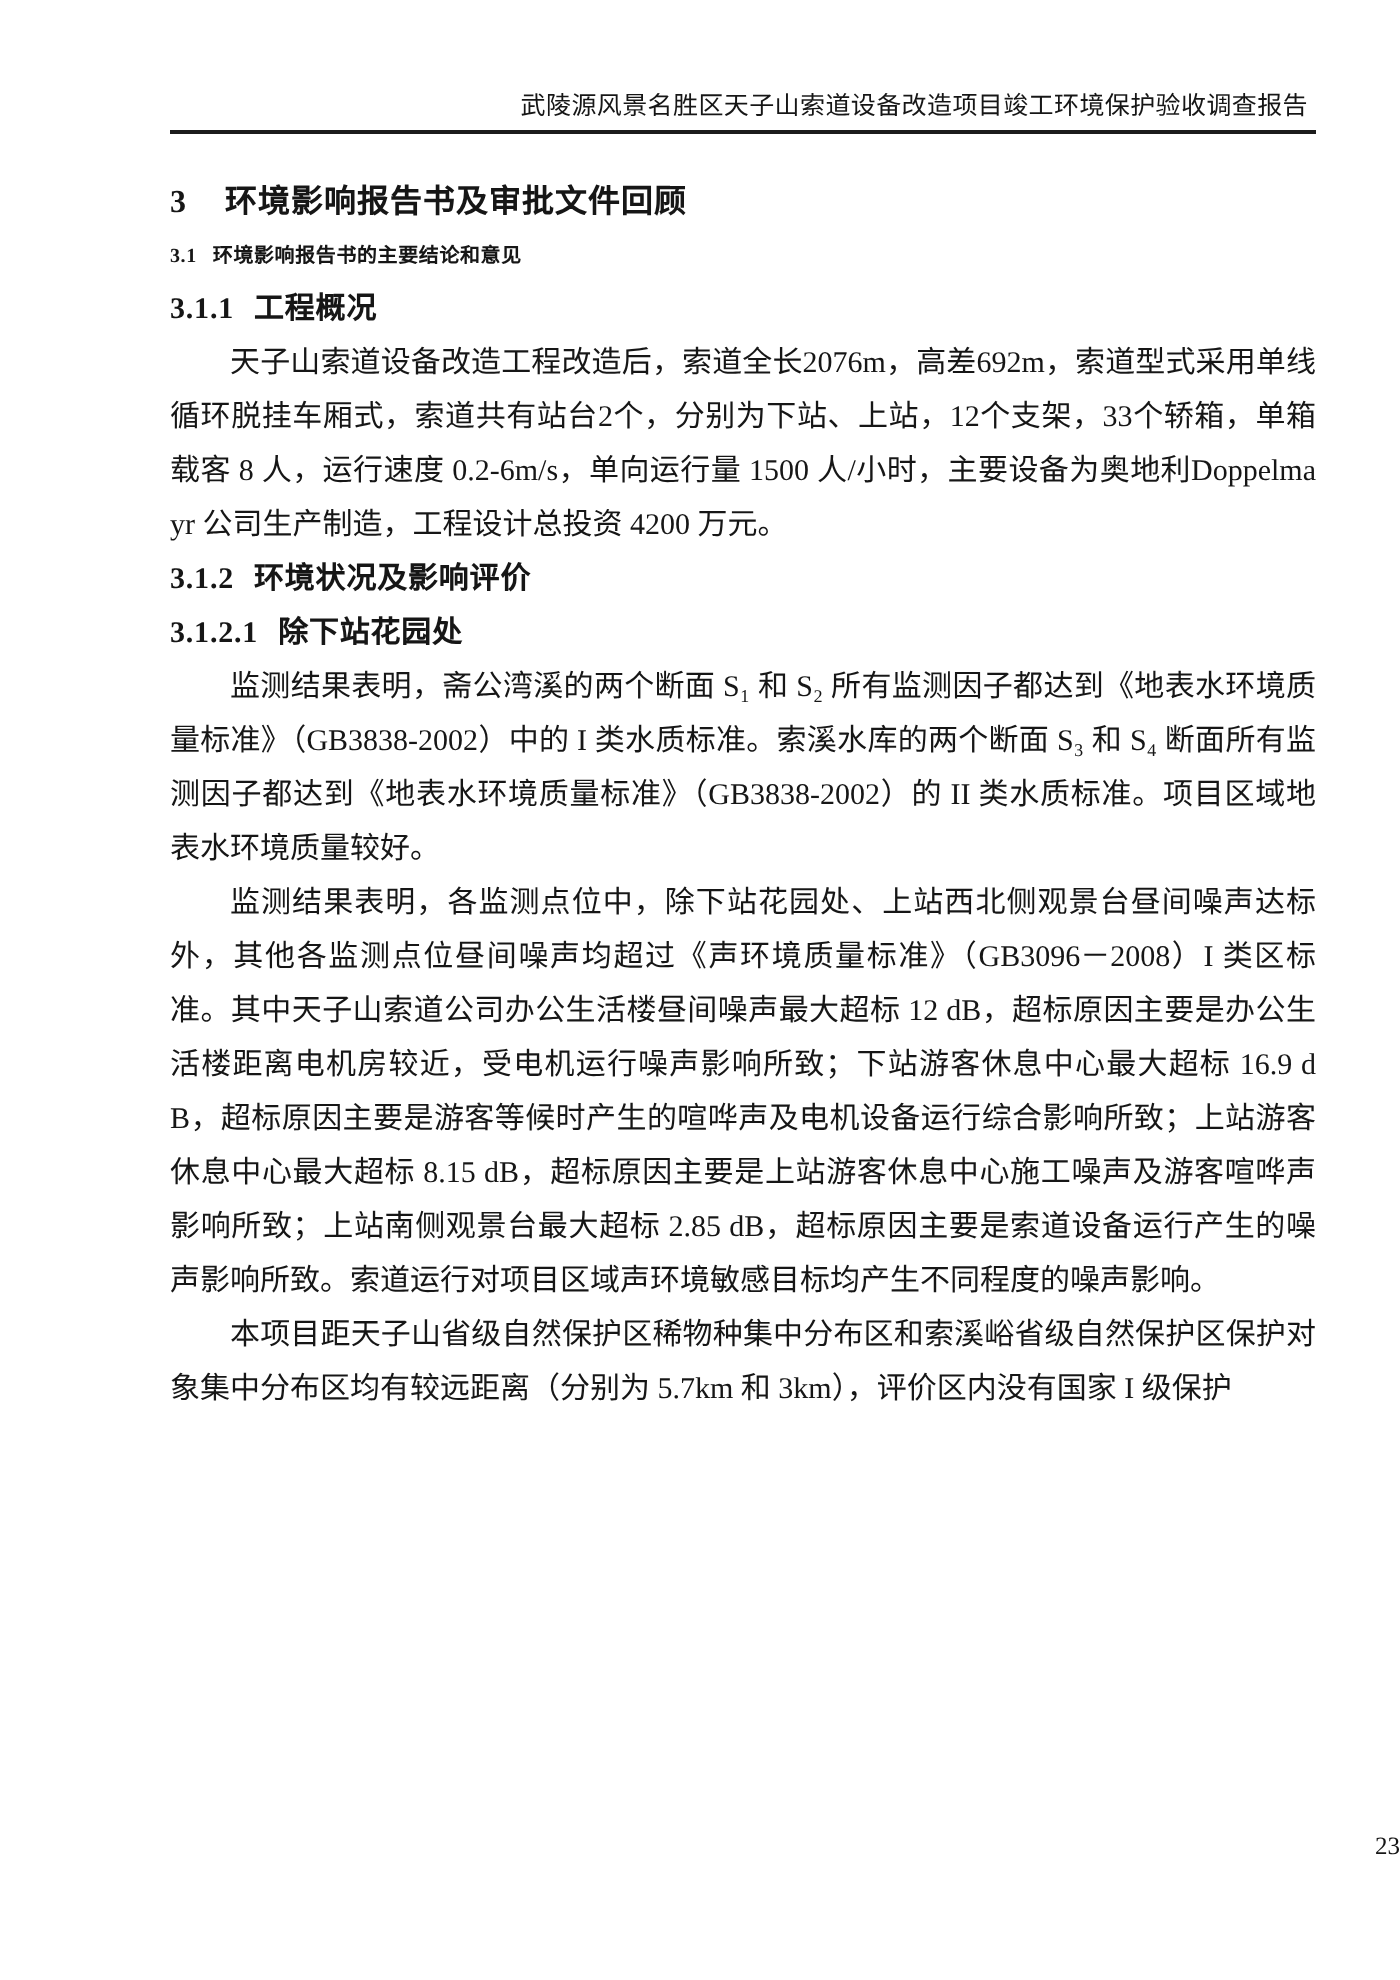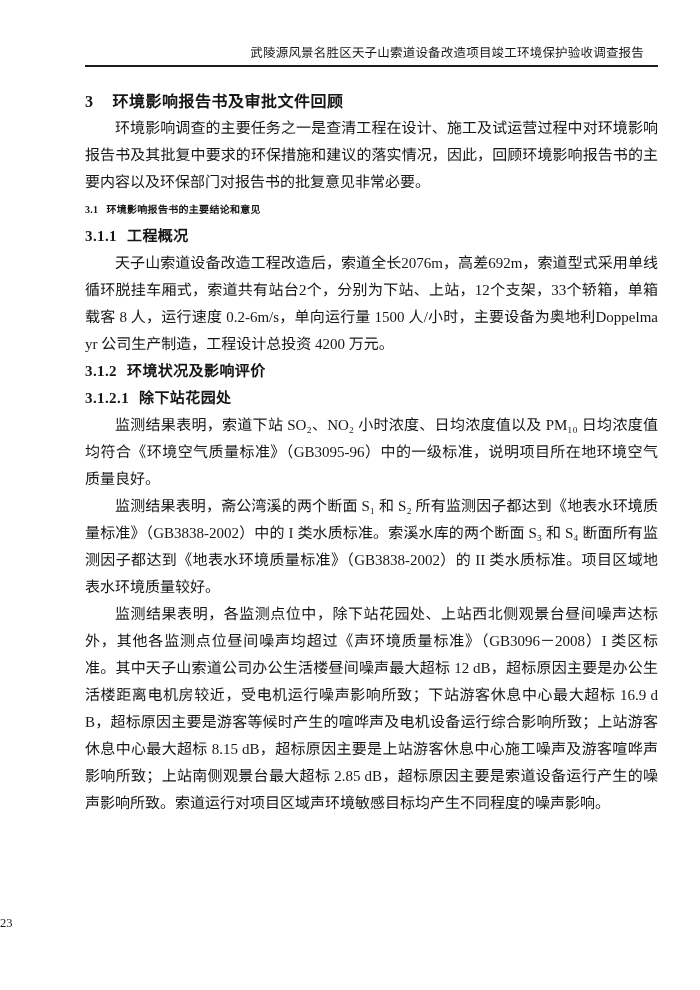--- a/index.html
+++ b/index.html
@@ -11,21 +11,21 @@
     width: 700px;
     height: 990px;
     position: relative;
     overflow: hidden;
     font-family: "Liberation Serif", "DejaVu Serif", serif;
     color: #161616;
   }
   .page-header-title {
     position: absolute;
     top: 45px;
-    right: 56px;
+    right: 46px;
     font-size: 12.5px;
     line-height: 16px;
     letter-spacing: 0.2px;
     white-space: nowrap;
   }
   .header-rule {
     position: absolute;
     top: 65px;
     left: 85px;
     width: 573px;
@@ -68,61 +68,60 @@
     line-height: 27px;
     text-align: justify;
     text-indent: 2em;
     word-break: break-all;
   }
   .page-number {
     position: absolute;
     top: 915px;
     left: 0;
     width: 700px;
-    text-align: left;
+    text-align: right;
     font-size: 12.5px;
     line-height: 16px;
   }
 </style>
 </head>
 <body>
 
 <div class="page-header-title">武陵源风景名胜区天子山索道设备改造项目竣工环境保护验收调查报告</div>
 
 <div class="header-rule"></div>
 
 <div class="content">
 
   <div class="h-l1">
     <span class="h-num">3</span><span>环境影响报告书及审批文件回顾</span>
   </div>
 
-  <p class="body-para">环境影响调查的主要任务之一是查清工程在设计、施工及试运营过程中对环境影响报告书及其批复中要求的环保措施和建议的落实情况，因此，回顾环境影响报告书的主要内容以及环保部门对报告书的批复意见非常必要。</p>
 
   <div class="h-l2">
     <span class="h-num">3.1</span><span>环境影响报告书的主要结论和意见</span>
   </div>
 
   <div class="h-l3">
     <span class="h-num">3.1.1</span><span>工程概况</span>
   </div>
 
   <p class="body-para">天子山索道设备改造工程改造后，索道全长2076m，高差692m，索道型式采用单线循环脱挂车厢式，索道共有站台2个，分别为下站、上站，12个支架，33个轿箱，单箱载客 8 人，运行速度 0.2-6m/s，单向运行量 1500 人/小时，主要设备为奥地利Doppelmayr 公司生产制造，工程设计总投资 4200 万元。</p>
 
   <div class="h-l3">
     <span class="h-num">3.1.2</span><span>环境状况及影响评价</span>
   </div>
 
   <div class="h-l3">
     <span class="h-num">3.1.2.1</span><span>除下站花园处</span>
   </div>
 
-  <p class="body-para">监测结果表明，索道下站 SO₂、NO₂ 小时浓度、日均浓度值以及 PM₁₀ 日均浓度值均符合《环境空气质量标准》（GB3095-96）中的一级标准，说明项目所在地环境空气质量良好。</p>
 
   <p class="body-para">监测结果表明，斋公湾溪的两个断面 S₁ 和 S₂ 所有监测因子都达到《地表水环境质量标准》（GB3838-2002）中的 I 类水质标准。索溪水库的两个断面 S₃ 和 S₄ 断面所有监测因子都达到《地表水环境质量标准》（GB3838-2002）的 II 类水质标准。项目区域地表水环境质量较好。</p>
 
   <p class="body-para">监测结果表明，各监测点位中，除下站花园处、上站西北侧观景台昼间噪声达标外，其他各监测点位昼间噪声均超过《声环境质量标准》（GB3096－2008）I 类区标准。其中天子山索道公司办公生活楼昼间噪声最大超标 12 dB，超标原因主要是办公生活楼距离电机房较近，受电机运行噪声影响所致；下站游客休息中心最大超标 16.9 dB，超标原因主要是游客等候时产生的喧哗声及电机设备运行综合影响所致；上站游客休息中心最大超标 8.15 dB，超标原因主要是上站游客休息中心施工噪声及游客喧哗声影响所致；上站南侧观景台最大超标 2.85 dB，超标原因主要是索道设备运行产生的噪声影响所致。索道运行对项目区域声环境敏感目标均产生不同程度的噪声影响。</p>
 
 
+  <p class="body-para">本项目距天子山省级自然保护区稀物种集中分布区和索溪峪省级自然保护区保护对象集中分布区均有较远距离（分别为 5.7km 和 3km），评价区内没有国家 I 级保护</p>
 
 </div>
 
 <div class="page-number">23</div>
 
 </body></html>

